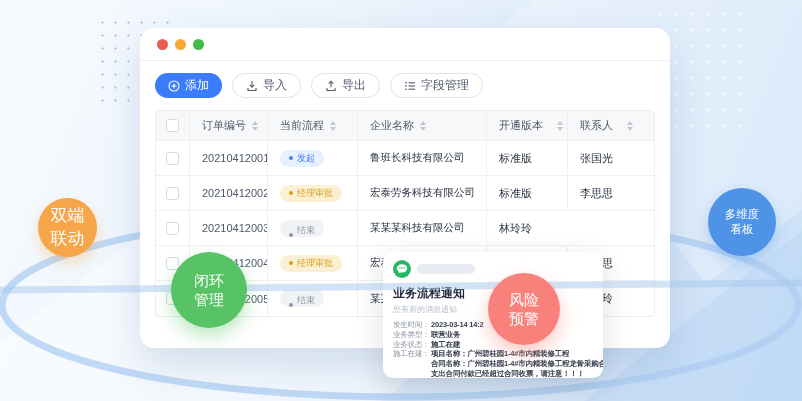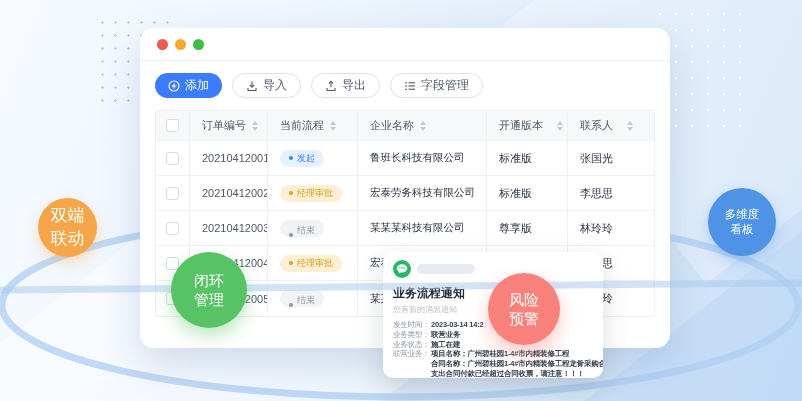--- a/index.html
+++ b/index.html
@@ -243,23 +243,20 @@
           <span>20210412003</span>
         </div>
       <div class="td c-flow">
           <span class="pill pill-gray">
             <span>结束</span>
           </span>
         </div>
       <div class="td c-company">
           <span>某某某科技有限公司</span>
         </div>
-      <div class="td c-version">
-          <span>尊享版</span>
-        </div>
       <div class="td c-contact">
           <span>林玲玲</span>
         </div>
     </div>
 
     <div class="tr">
       <div class="td c-check">
           <span class="checkbox"></span>
         </div>
       <div class="td c-order">
@@ -327,21 +324,21 @@
     </div>
     <div class="nrow">
       <span class="nlabel">业务类型：</span>
       <span class="nvalue">联营业务</span>
     </div>
     <div class="nrow">
       <span class="nlabel">业务状态：</span>
       <span class="nvalue">施工在建</span>
     </div>
     <div class="nrow">
-      <span class="nlabel">联营业务：</span>
+      <span class="nlabel">施工在建：</span>
       <span class="nvalue">
         <div>项目名称：广州碧桂园1-4#市内精装修工程</div>
         <div>合同名称：广州碧桂园1-4#市内精装修工程龙骨采购合同</div>
         <div>支出合同付款已经超过合同收票，请注意！！！</div>
       </span>
     </div>
   </div>
 </div>
 
 <div class="float-circle circle-orange">

